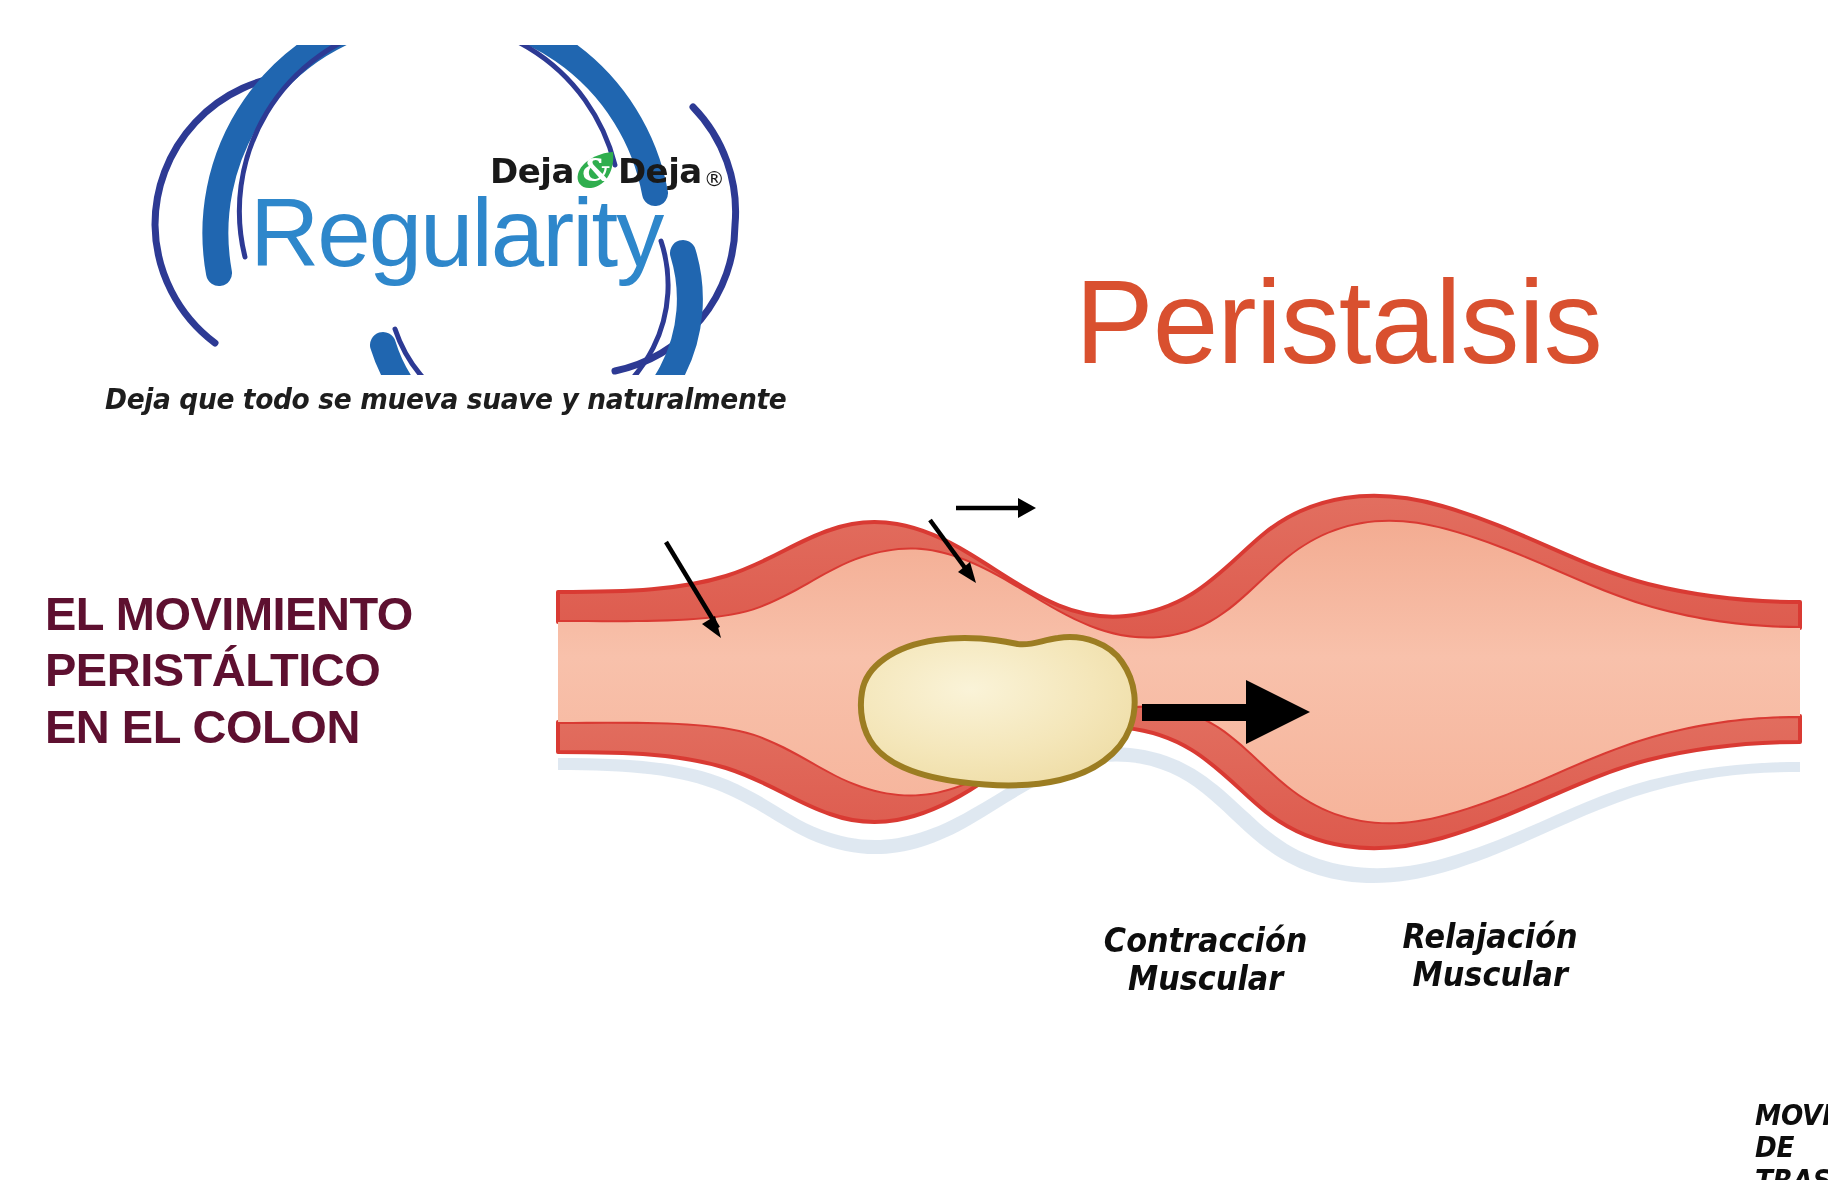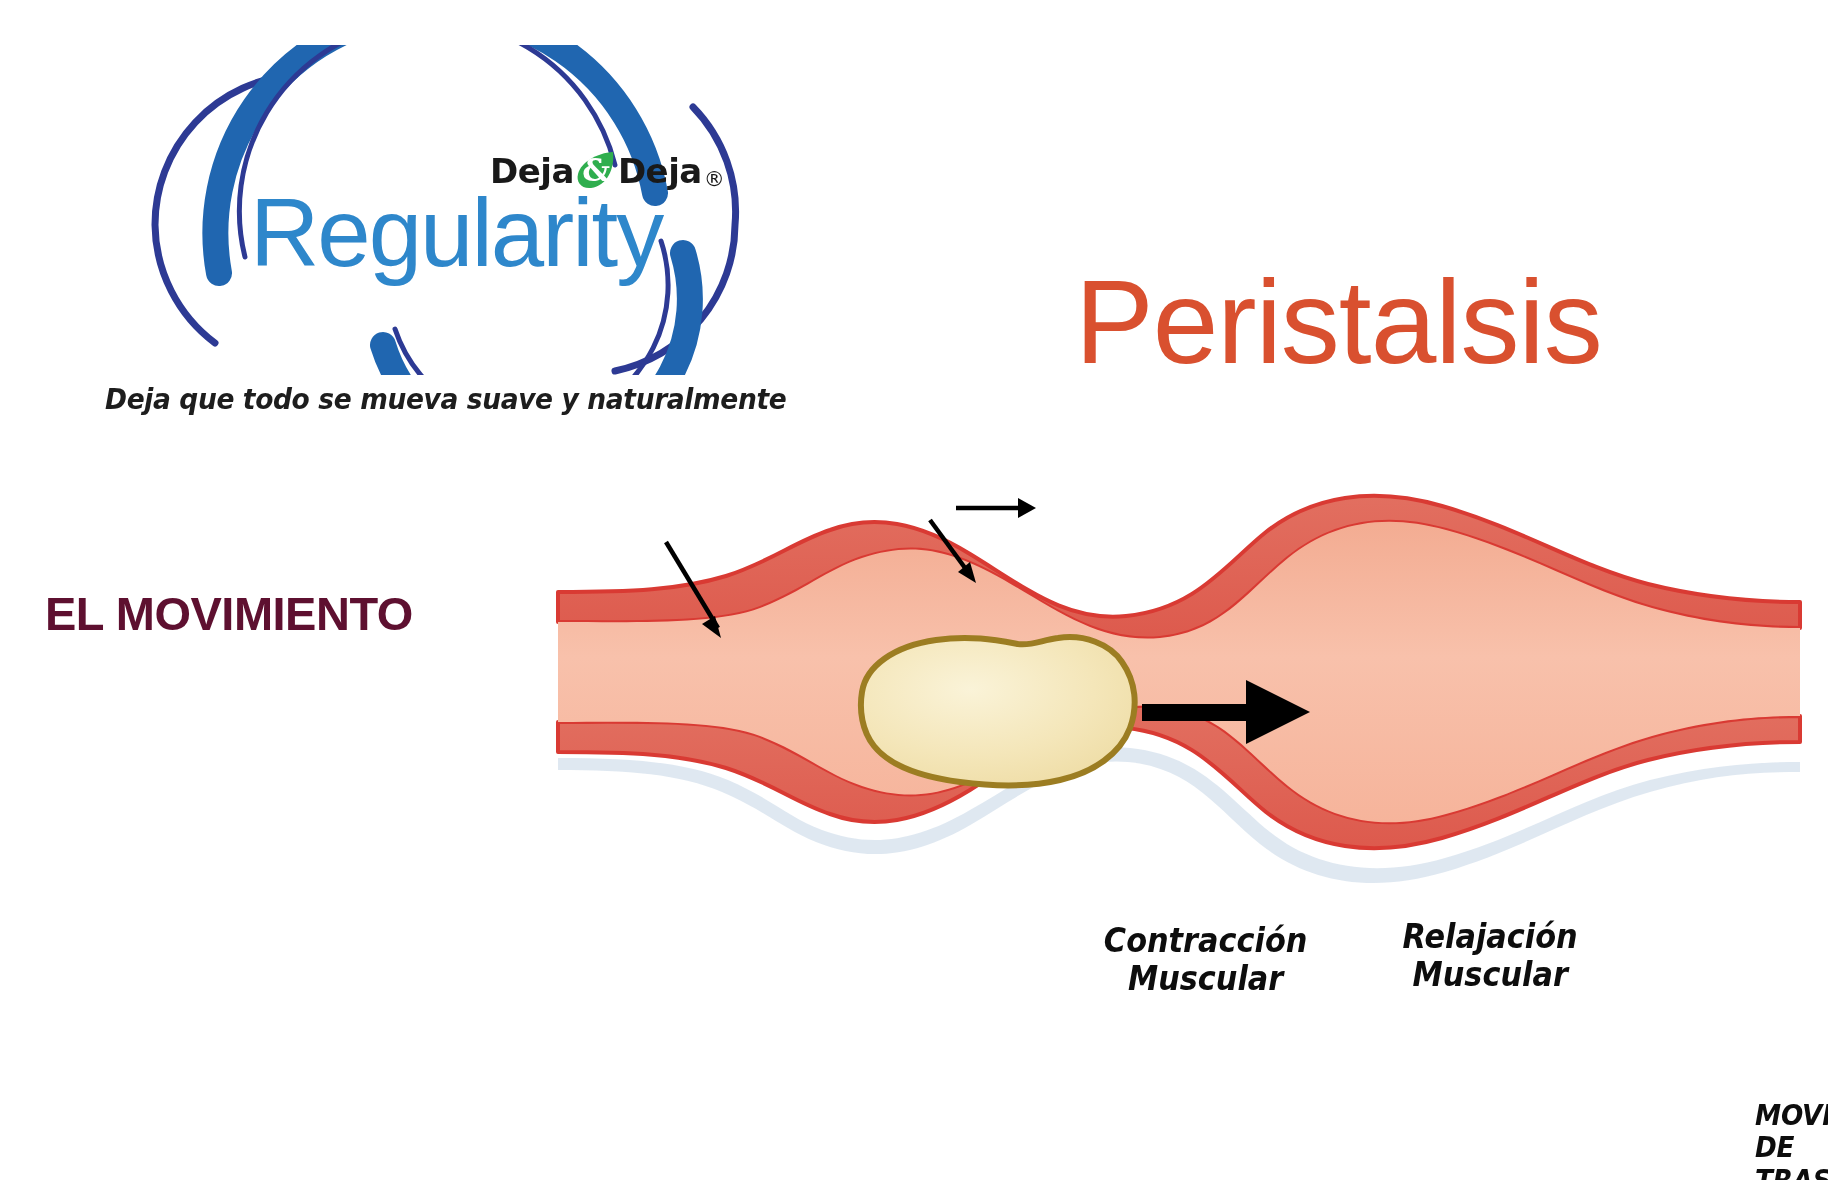--- a/index.html
+++ b/index.html
@@ -116,20 +116,22 @@
           </svg><span class="amp">&amp;</span></span><span>Deja</span><span id="brand-reg">®</span>
     </div>
 
     <div id="logo-tagline">Deja que todo se mueva suave y naturalmente</div>
   </div>
 
   <div id="page-title">Peristalsis</div>
 
   <div id="left-heading">
     <div>EL MOVIMIENTO</div>
+    <div>PERISTÁLTICO</div>
+    <div>EN EL COLON</div>
   </div>
 
   <div id="diagram">
 
     <svg width="1358" height="520" viewBox="0 0 1358 520">
       <defs>
         <linearGradient id="lumenGrad" x1="0" y1="0" x2="0" y2="1">
           <stop offset="0%" stop-color="#F3AC92"></stop>
           <stop offset="45%" stop-color="#F8C1AB"></stop>
           <stop offset="100%" stop-color="#F6B49B"></stop>

